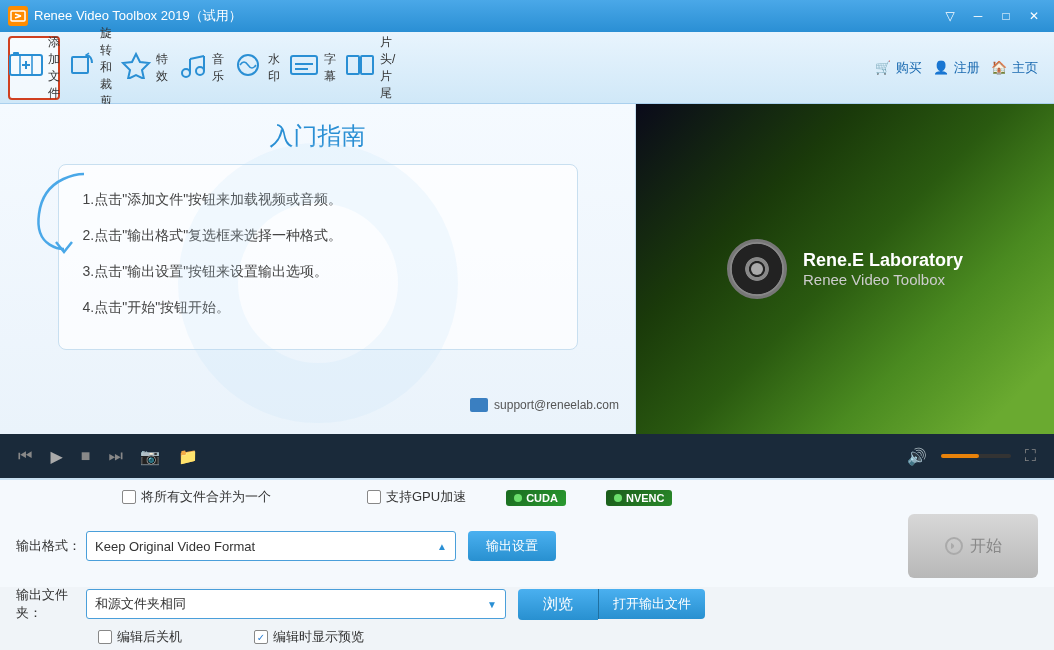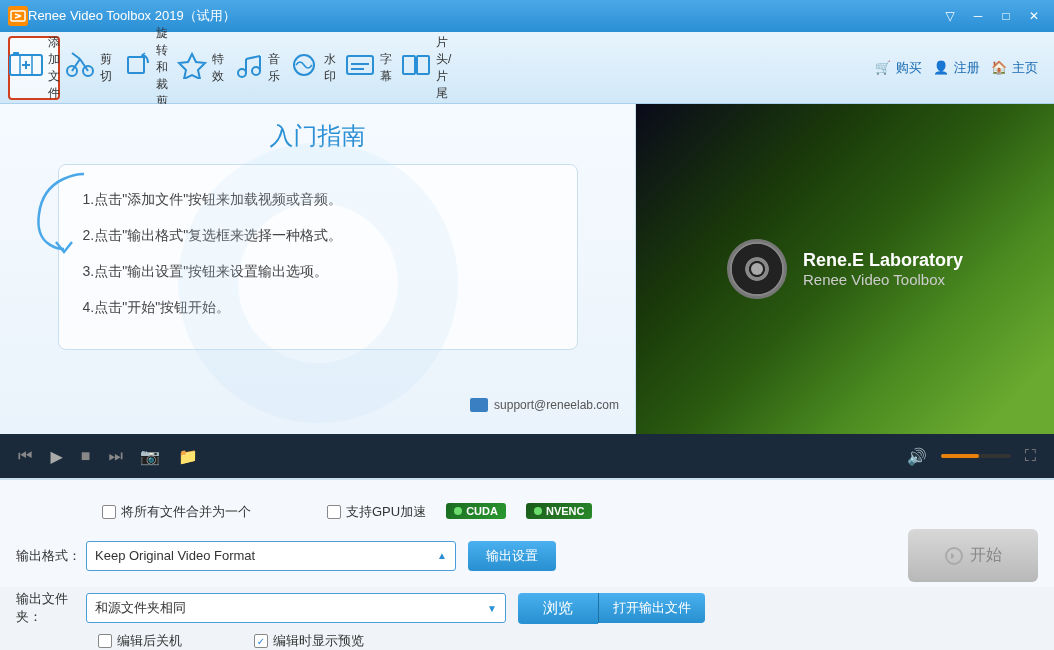--- a/index.html
+++ b/index.html
@@ -18,21 +18,21 @@
       height: 32px;
       display: flex;
       align-items: center;
       justify-content: space-between;
       padding: 0 8px;
       color: white;
     }
     .title-bar-left {
       display: flex;
       align-items: center;
-      gap: 0;
+      gap: 6px;
       font-size: 13px;
     }
     .title-bar-icon {
       width: 20px;
       height: 20px;
       background: #ff8c00;
       border-radius: 3px;
       display: flex;
       align-items: center;
       justify-content: center;
@@ -260,24 +260,23 @@
 
     
     .bottom-panel {
       background: #f5f9fd;
       border-top: 1px solid #c8dff0;
       padding: 8px 16px;
       height: 108px;
     }
     .bottom-row1 {
       display: flex;
-      align-items: flex-start;
-      gap: 16px;
+      align-items: flex-end;
+      gap: 36px;
       margin-bottom: 8px;
-      margin-top: 15px;
     }
     .checkbox-item {
       display: flex;
       align-items: center;
       gap: 5px;
       cursor: pointer;
       font-size: 13px;
       color: #333;
     }
     .checkbox-box {
@@ -473,32 +472,20 @@
           <line x1="12" y1="4" x2="12" y2="24" stroke="#2a8fd4" stroke-width="1.5"></line>
           <line x1="24" y1="4" x2="24" y2="24" stroke="#2a8fd4" stroke-width="1.5"></line>
           <rect x="5" y="1" width="6" height="4" rx="1" fill="#2a8fd4"></rect>
           <line x1="18" y1="10" x2="18" y2="18" stroke="#2a8fd4" stroke-width="2"></line>
           <line x1="14" y1="14" x2="22" y2="14" stroke="#2a8fd4" stroke-width="2"></line>
         </svg>
       </div>
       <span>添加文件</span>
     </div>
 
-    <div class="toolbar-btn">
-      <div class="btn-icon">
-        <svg width="32" height="28" viewBox="0 0 32 28">
-          <circle cx="8" cy="20" r="5" fill="none" stroke="#2a8fd4" stroke-width="2"></circle>
-          <circle cx="24" cy="20" r="5" fill="none" stroke="#2a8fd4" stroke-width="2"></circle>
-          <line x1="16" y1="8" x2="8" y2="20" stroke="#2a8fd4" stroke-width="2"></line>
-          <line x1="16" y1="8" x2="24" y2="20" stroke="#2a8fd4" stroke-width="2"></line>
-          <line x1="8" y1="2" x2="16" y2="8" stroke="#2a8fd4" stroke-width="2"></line>
-        </svg>
-      </div>
-      <span>剪切</span>
-    </div>
 
     <div class="toolbar-btn">
       <div class="btn-icon">
         <svg width="32" height="28" viewBox="0 0 32 28">
           <rect x="8" y="6" width="16" height="16" rx="1" fill="none" stroke="#2a8fd4" stroke-width="2"></rect>
           <path d="M22 4 C26 4 28 8 28 12" fill="none" stroke="#2a8fd4" stroke-width="2"></path>
           <polyline points="25,2 22,4 25,7" fill="none" stroke="#2a8fd4" stroke-width="1.5"></polyline>
         </svg>
       </div>
       <span>旋转和裁剪</span>
@@ -658,21 +645,21 @@
     </div>
 
     <div class="bottom-row2">
       <span class="row-label">输出格式：</span>
       <div class="format-select">
         <span>Keep Original Video Format</span>
         <span class="arrow-up">▲</span>
       </div>
       <button class="output-settings-btn">输出设置</button>
       <div style="flex:1;"></div>
-      <button class="start-btn" style="background:linear-gradient(180deg,#d8d8d8,#b8b8b8);border:none;border-radius:6px;cursor:pointer;width:130px;height:53px;color:#888;font-size:16px;font-family:inherit;display:flex;align-items:center;justify-content:center;gap:6px;">
+      <button class="start-btn" style="background:linear-gradient(180deg,#d8d8d8,#b8b8b8);border:none;border-radius:6px;cursor:pointer;width:130px;height:64px;color:#888;font-size:16px;font-family:inherit;display:flex;align-items:center;justify-content:center;gap:6px;">
         <svg width="20" height="20" viewBox="0 0 20 20">
           <circle cx="10" cy="10" r="8" fill="none" stroke="#aaa" stroke-width="2"></circle>
           <path d="M7 7 C7 7 14 10 7 13" fill="#aaa"></path>
         </svg>
         <span>开始</span>
       </button>
     </div>
 
     <div class="bottom-row3">
       <span class="row-label">输出文件夹：</span>

